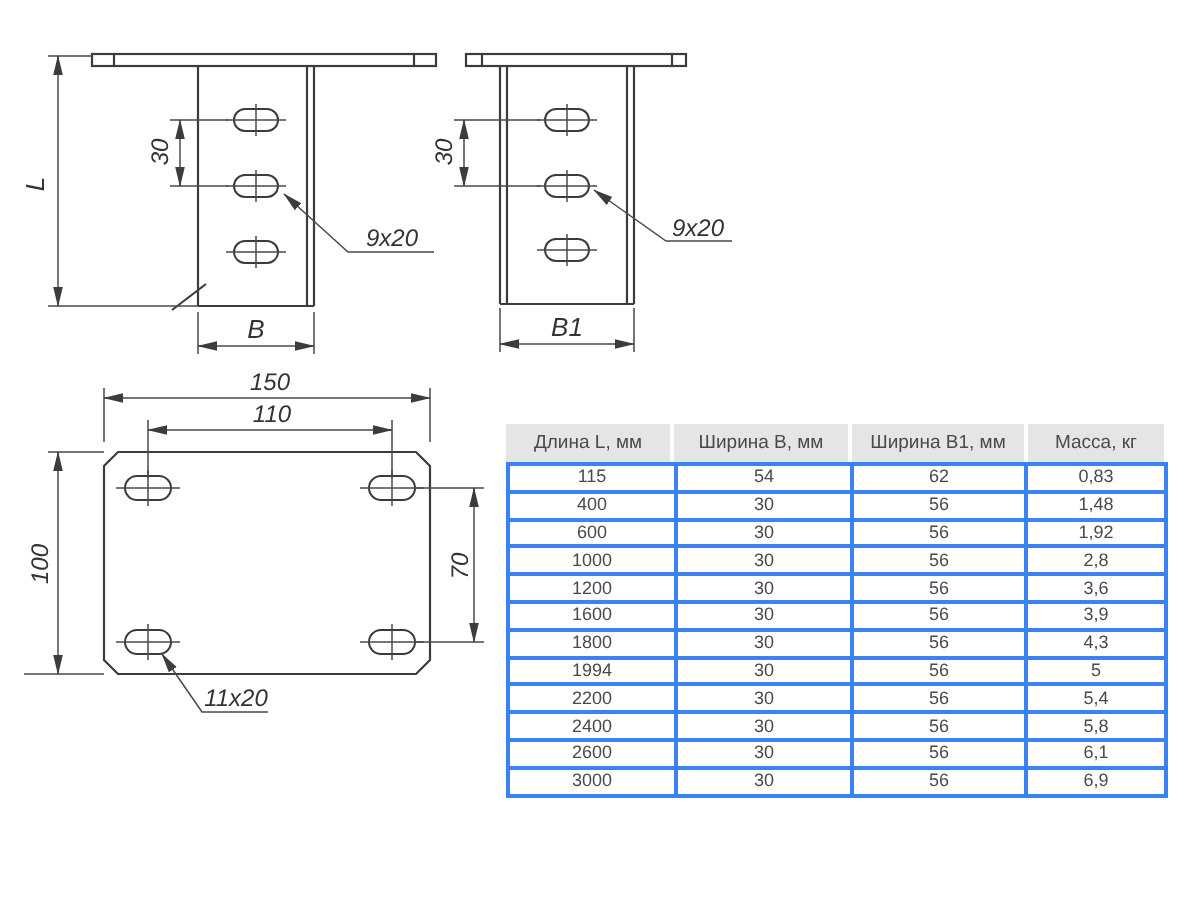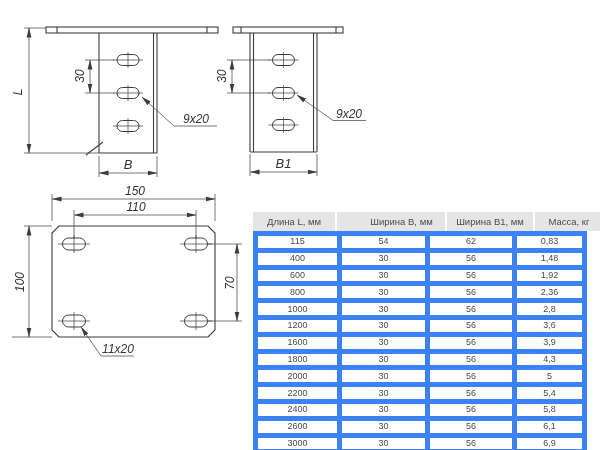--- a/index.html
+++ b/index.html
@@ -17,28 +17,28 @@
     font-size:12px; fill:#333333;
   }
   svg text.big { font-size:13px; }
 
   .spec-table { position:absolute; left:253px; top:212px; width:329px; }
   .thead { display:flex; gap:2px; margin:0 0 0 0; }
   .th {
     background:#e5e5e5; height:19px; line-height:19px; text-align:center;
     font-size:9.5px; color:#4a4a4a; overflow:hidden; white-space:nowrap;
   }
-  .th.c1 { flex:0 0 82px; } .th.c2 { flex:0 0 87px;padding-left:21px; }
+  .th.c1 { flex:0 0 82px; } .th.c2 { flex:0 0 87px; }
   .th.c3 { flex:0 0 86px; } .th.c4 { flex:0 0 68px; }
   table.body {
     border-collapse:collapse; width:329px; table-layout:fixed;
     border:1px solid #9a9a9a; border-top:2px solid #7d7d7d;
   }
   table.body td {
-    border:5px solid #3b82f6; height:11.8px; padding:0;
+    border:2px solid #3b82f6; height:11.8px; padding:0;
     font-size:9px; line-height:11px; text-align:center; color:#4a4a4a;
     white-space:nowrap; overflow:hidden;
   }
 </style>
 </head>
 <body>
 
 <div class="canvas">
 
   <svg class="drawings" width="600" height="450" viewBox="0 0 600 450">
@@ -204,26 +204,20 @@
             <td>56</td>
             <td>1,48</td>
           </tr>
           <tr>
             <td>600</td>
             <td>30</td>
             <td>56</td>
             <td>1,92</td>
           </tr>
           <tr>
-            <td>800</td>
-            <td>30</td>
-            <td>56</td>
-            <td>2,36</td>
-          </tr>
-          <tr>
             <td>1000</td>
             <td>30</td>
             <td>56</td>
             <td>2,8</td>
           </tr>
           <tr>
             <td>1200</td>
             <td>30</td>
             <td>56</td>
             <td>3,6</td>
@@ -234,21 +228,21 @@
             <td>56</td>
             <td>3,9</td>
           </tr>
           <tr>
             <td>1800</td>
             <td>30</td>
             <td>56</td>
             <td>4,3</td>
           </tr>
           <tr>
-            <td>2000</td>
+            <td>1994</td>
             <td>30</td>
             <td>56</td>
             <td>5</td>
           </tr>
           <tr>
             <td>2200</td>
             <td>30</td>
             <td>56</td>
             <td>5,4</td>
           </tr>

